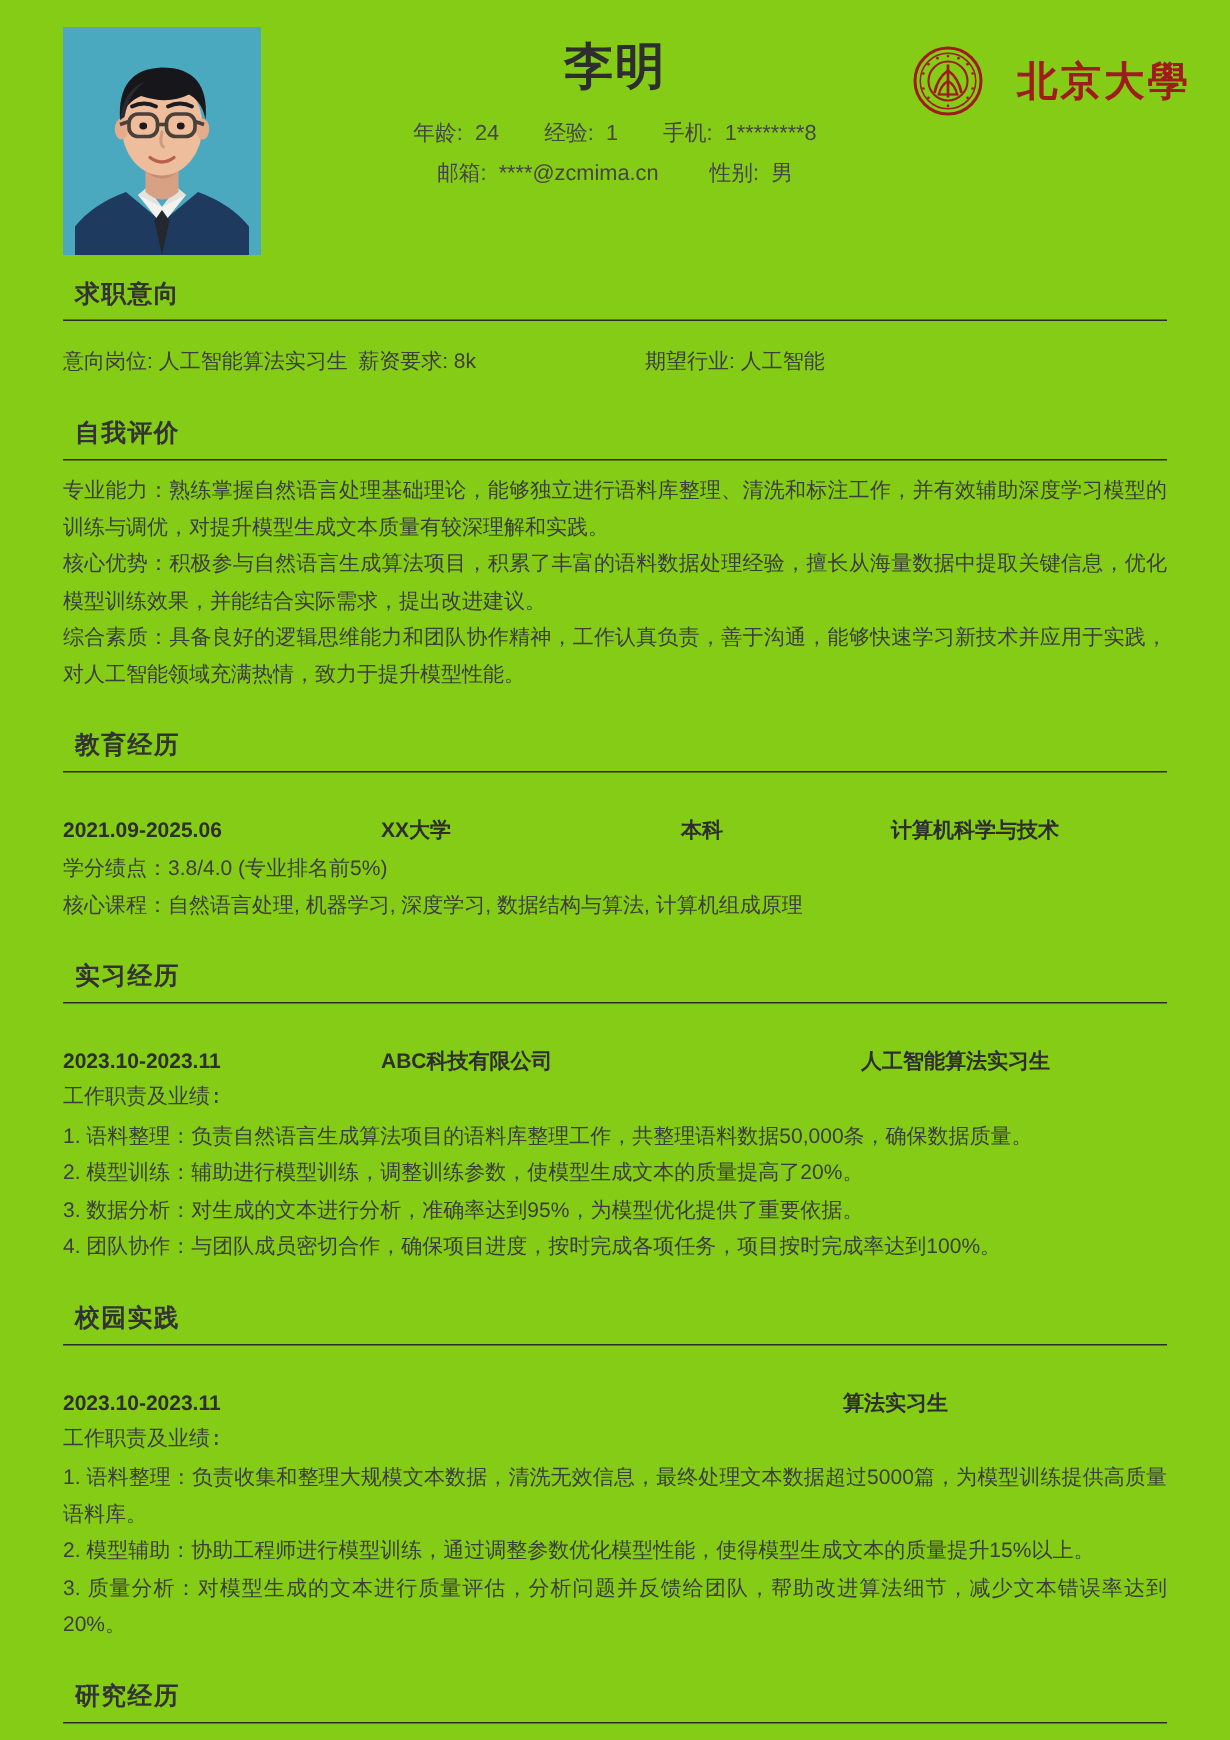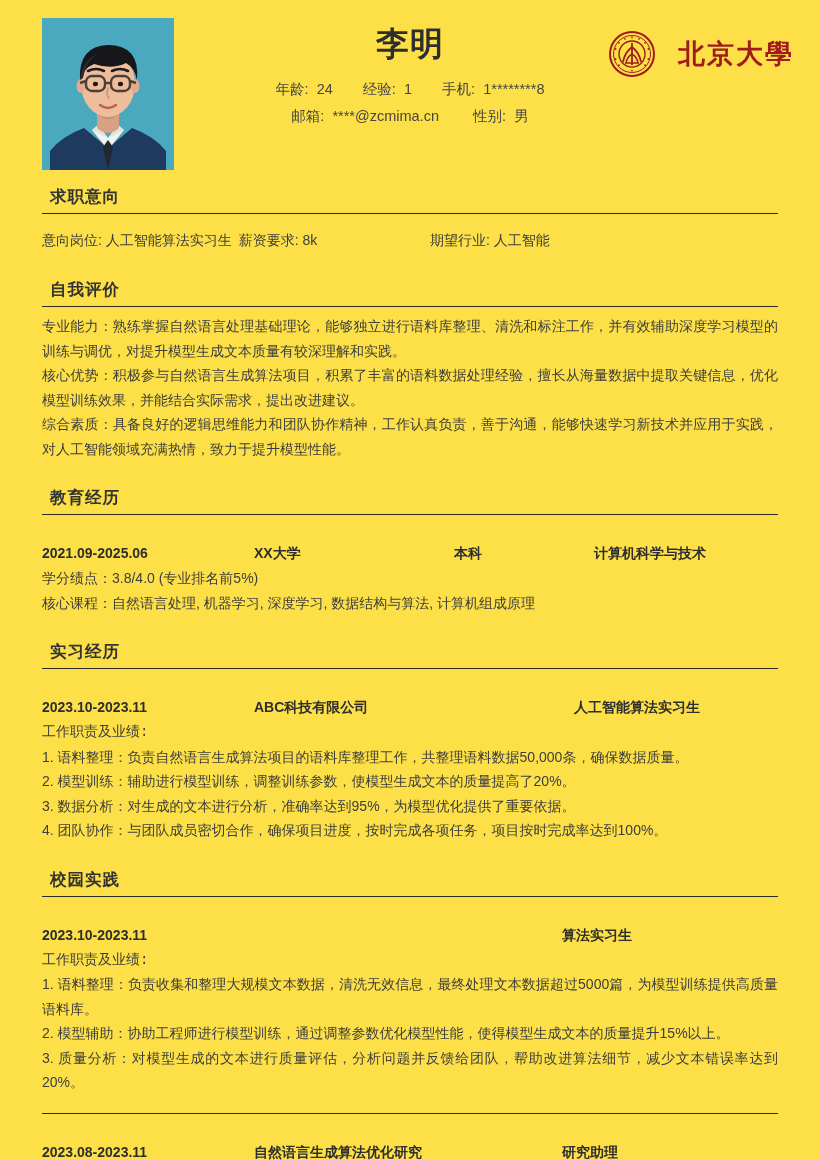--- a/index.html
+++ b/index.html
@@ -10,21 +10,21 @@
   body {
     font-family: "Liberation Sans", "DejaVu Sans", sans-serif;
     color: #3a3a3a;
     -webkit-font-smoothing: antialiased;
   }
   .page {
     position: relative;
     width: 820px;
     height: 1160px;
     margin: 0 auto;
-    background: #fde047;
+    background: #84cc16;
     overflow: hidden;
     box-sizing: border-box;
   }
 
   
   .header {
     position: relative;
     height: 178px;
     padding: 0;
   }
@@ -346,20 +346,21 @@
     <ul class="bullets">
       <li>1. 语料整理：负责收集和整理大规模文本数据，清洗无效信息，最终处理文本数据超过5000篇，为模型训练提供高质量语料库。</li>
       <li>2. 模型辅助：协助工程师进行模型训练，通过调整参数优化模型性能，使得模型生成文本的质量提升15%以上。</li>
       <li>3. 质量分析：对模型生成的文本进行质量评估，分析问题并反馈给团队，帮助改进算法细节，减少文本错误率达到20%。</li>
     </ul>
   </div>
 
   <div class="sp-18"></div>
 
   <div class="section">
+    <div class="section-title">研究经历</div>
     <div class="rule"></div>
     <div class="sp-6"></div>
     <div class="entry-row">
       <span class="c-date">2023.08-2023.11</span>
       <span class="c-mid res-title">自然语言生成算法优化研究</span>
       <span class="c-right res-role">研究助理</span>
     </div>
     <p class="kv-line">研究描述：本项目旨在通过优化语料库整理与模型训练策略，提高自然语言生成模型生成文本的质量。</p>
 
   </div>

